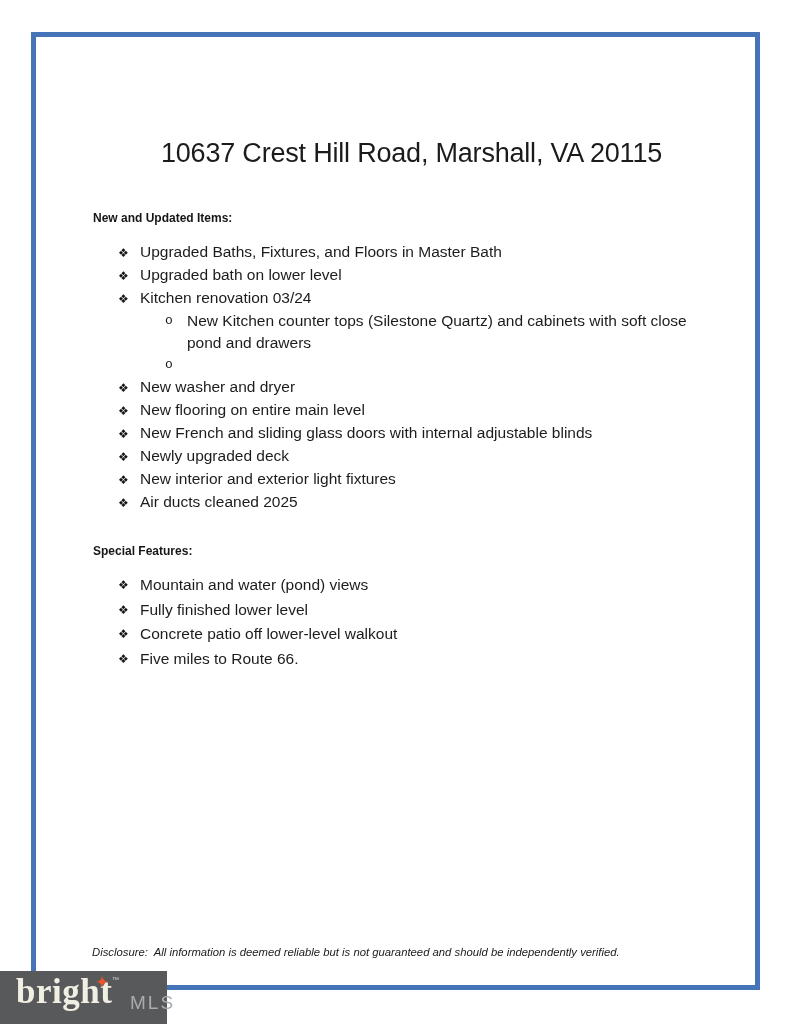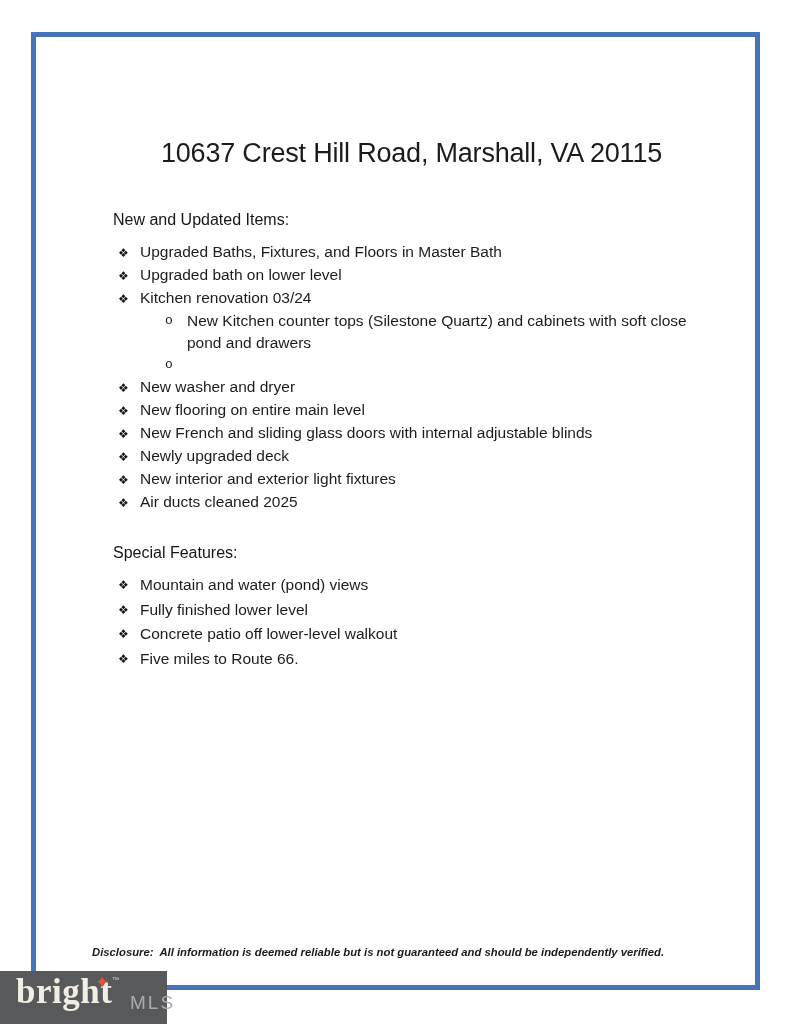--- a/index.html
+++ b/index.html
@@ -14,21 +14,21 @@
     width:729px; height:958px; box-sizing:border-box;
     border:5px solid #4674b8; background:#ffffff;
   }
   .doc-title {
     position:absolute; top:138px; left:0; width:791px;
     text-align:center; font-size:27px; font-weight:400;
     letter-spacing:-0.2px; color:#1b1b1b;margin-left:16px;
   }
   .section-heading {
     position:absolute; left:93px;
-    font-size:16px; font-weight:400; color:#161616;margin-left:20px;
+    font-size:12px; font-weight:700; color:#161616;
   }
   .heading-1 { top:211px; }
   .heading-2 { top:544px; }
   .list {
     position:absolute; left:118px; width:574px;
     font-size:15.5px; color:#1c1c1c;
   }
   .list-1 { top:241px; line-height:22px; }
   .list-2 { top:573px; line-height:23.6px; }
   .li { display:flex; }
@@ -37,21 +37,21 @@
     padding-top:1px;
   }
   .li.sub { padding-left:47px; }
   .li.sub .bullet {
     font-family:"Liberation Mono", monospace;
     font-size:13px; padding-top:0;
   }
   .li .txt { flex:1 1 auto; }
   .disclosure {
     position:absolute; left:92px; top:946px; width:600px;
-    font-size:11.3px; font-weight:700; font-style:italic;
+    font-size:11.3px; font-weight:400; font-style:italic;
     color:#1a1a1a; white-space:pre-wrap;
   }
   .logo-box {
     position:absolute; left:0; top:971px;
     width:167px; height:55px; background:#58595b; z-index:5;
   }
   .logo-brand {
     position:absolute; left:16px; top:1px;
     font-family:"Liberation Serif", serif; font-weight:700;
     font-size:35px; color:#f1eee3; letter-spacing:0.5px;

